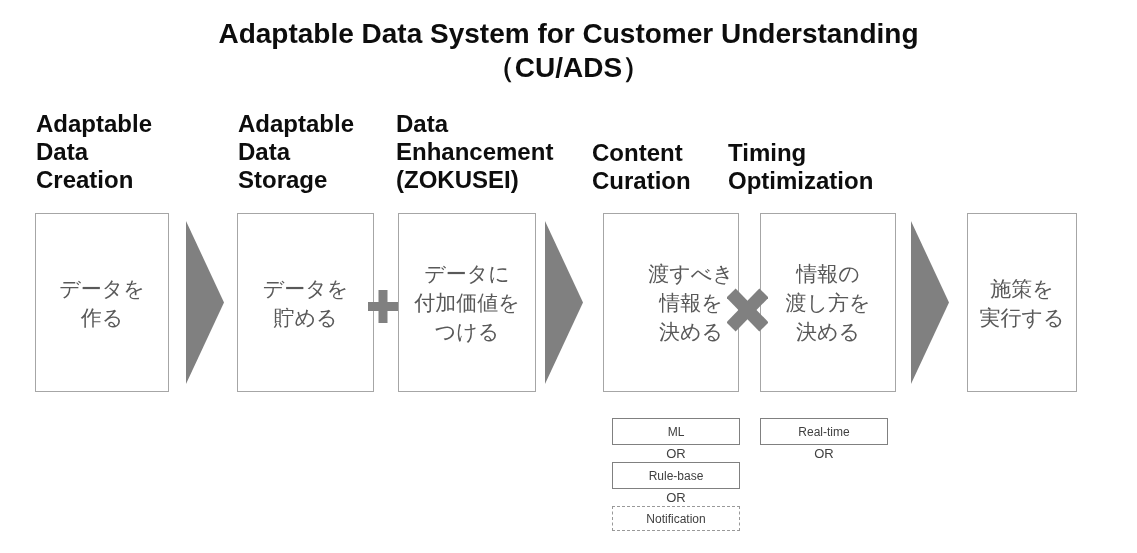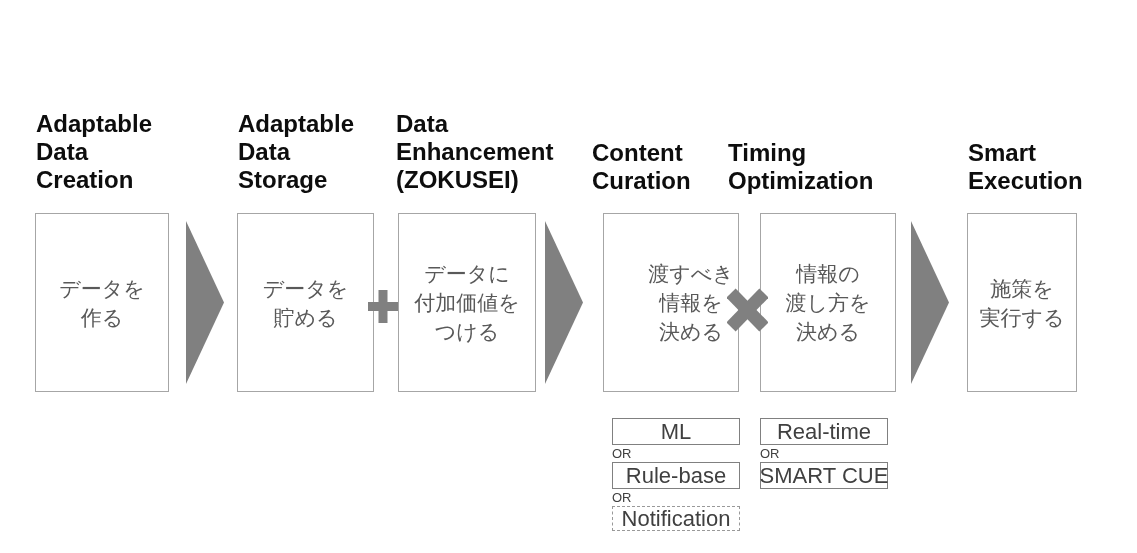--- a/index.html
+++ b/index.html
@@ -86,56 +86,58 @@
   .g1 { left: 612px; }
   .g2 { left: 760px; }
 
   .opt {
     height: 27px;
     border: 1px solid #808080;
     background: #ffffff;
     display: flex;
     align-items: center;
     justify-content: center;
-    font-size: 22px;
+    font-size: 12px;
     color: #404040;
     white-space: nowrap;
   }
   .opt.dashed {
     border: 1px dashed #999999;
     height: 25px;
   }
   .or {
-    text-align: left;
+    text-align: center;
     font-size: 13px;
     line-height: 15px;
     color: #404040;
   }
 </style>
 </head>
 <body>
 
 <div class="canvas">
 
+  <div class="title">
+    <div>Adaptable Data System for Customer Understanding</div>
+    <div>（CU/ADS）</div>
+  </div>
 
   <div class="hdr row1 h1">Adaptable
 Data
 Creation</div>
   <div class="hdr row1 h2">Adaptable
 Data
 Storage</div>
   <div class="hdr row1 h3">Data
 Enhancement
 (ZOKUSEI)</div>
   <div class="hdr row2 h4">Content
 Curation</div>
   <div class="hdr row2 h5">Timing
 Optimization</div>
-  <div class="hdr row2 h6">Smart
-Execution</div>
 
   <div class="bigbox b1">データを
 作る</div>
   <div class="bigbox b2">データを
 貯める</div>
   <div class="bigbox b3">データに
 付加価値を
 つける</div>
   <div class="bigbox b4">渡すべき
 情報を
@@ -177,16 +179,15 @@
     <div class="opt">ML</div>
     <div class="or">OR</div>
     <div class="opt">Rule-base</div>
     <div class="or">OR</div>
     <div class="opt dashed">Notification</div>
   </div>
 
   <div class="optgroup g2">
     <div class="opt">Real-time</div>
     <div class="or">OR</div>
-    <div class="opt">SMART CUE</div>
   </div>
 
 </div>
 
 </body></html>

